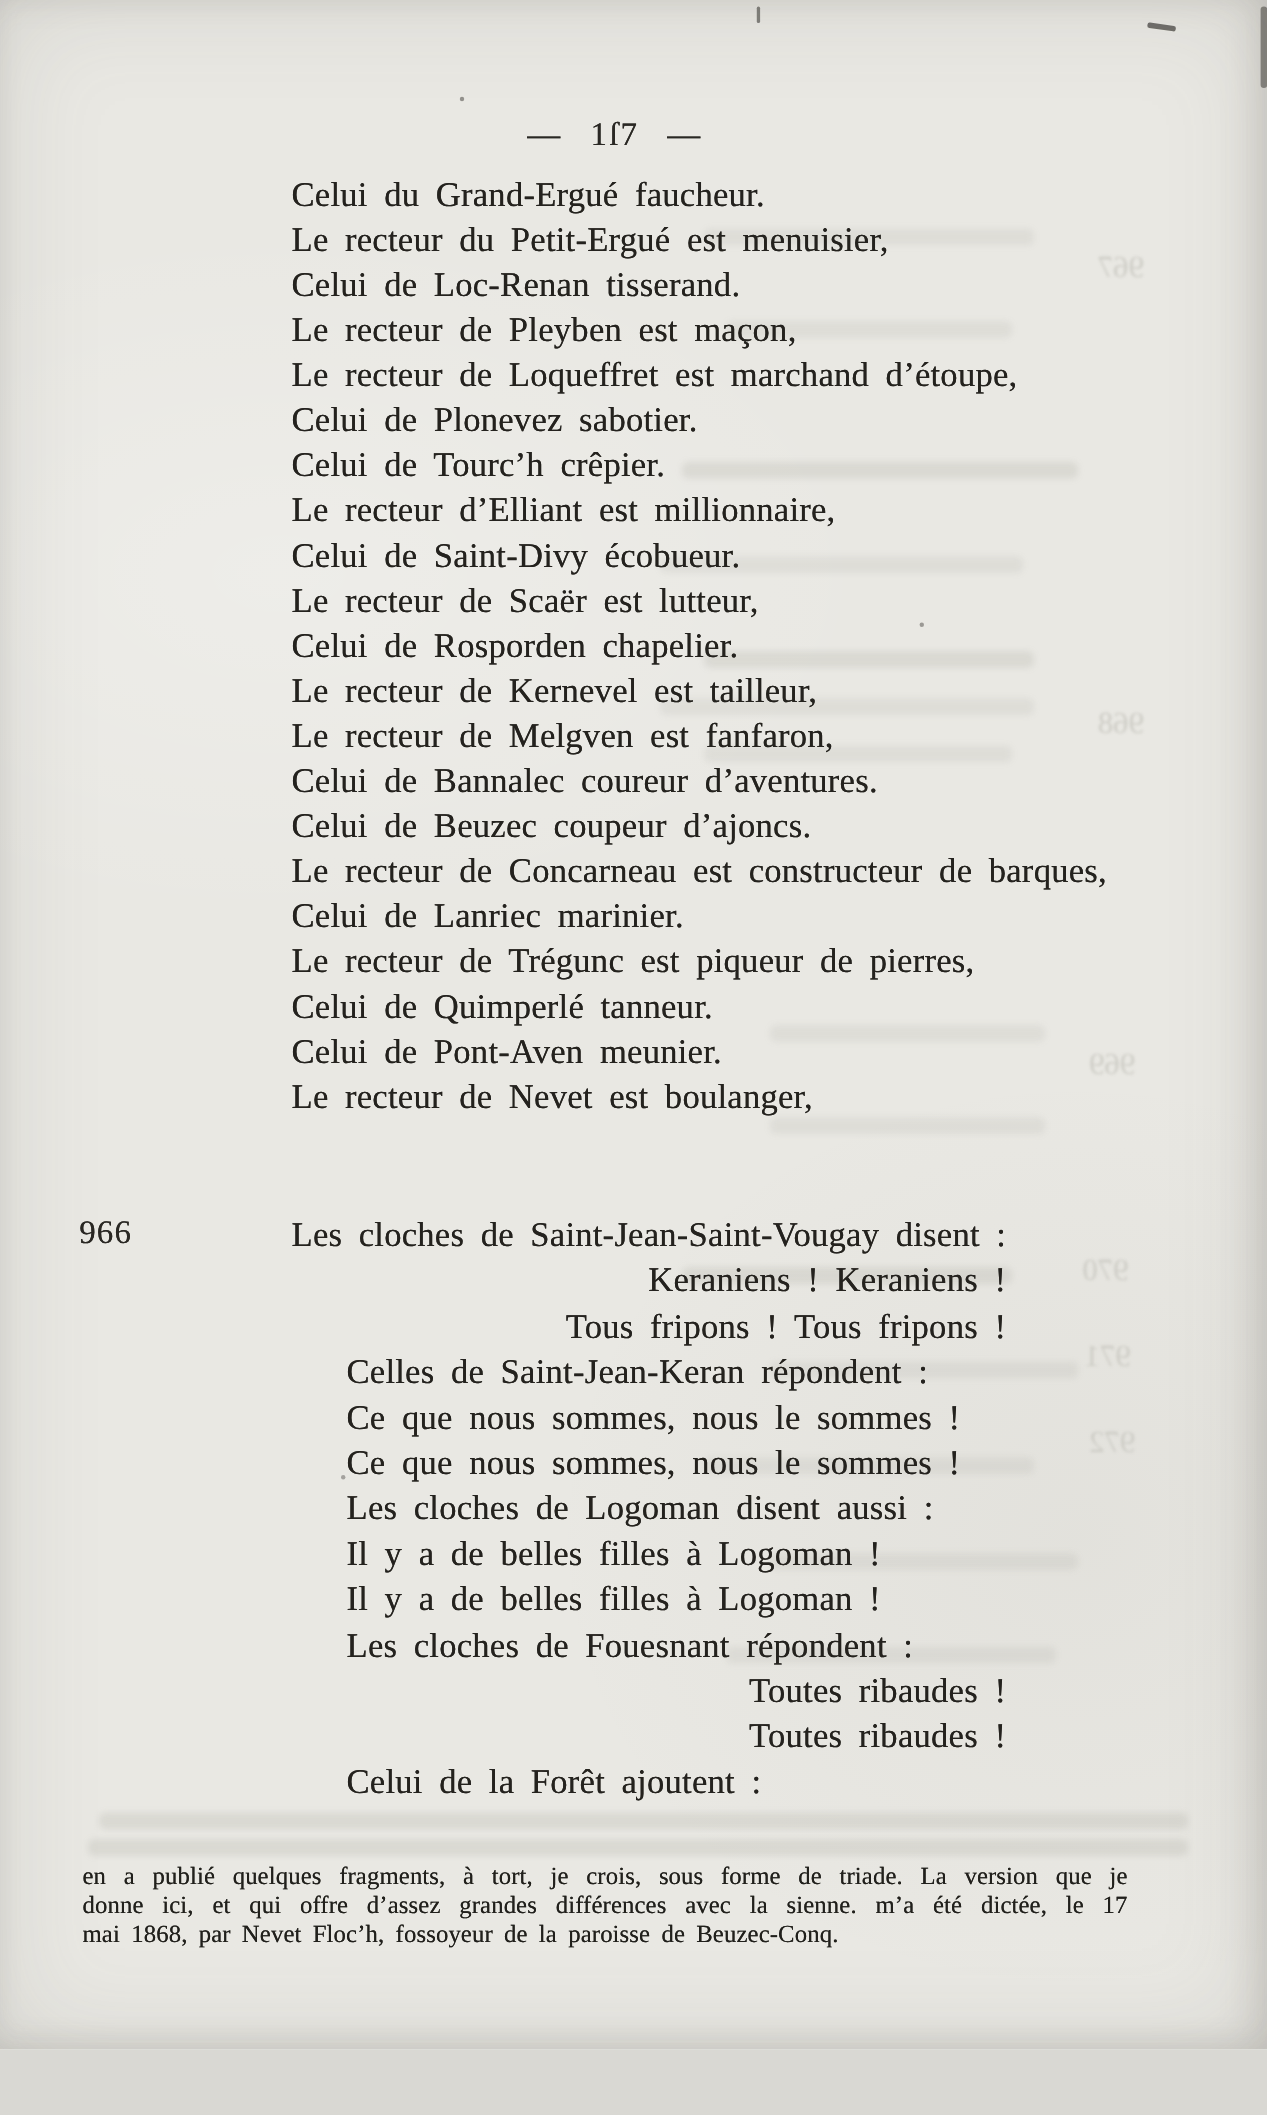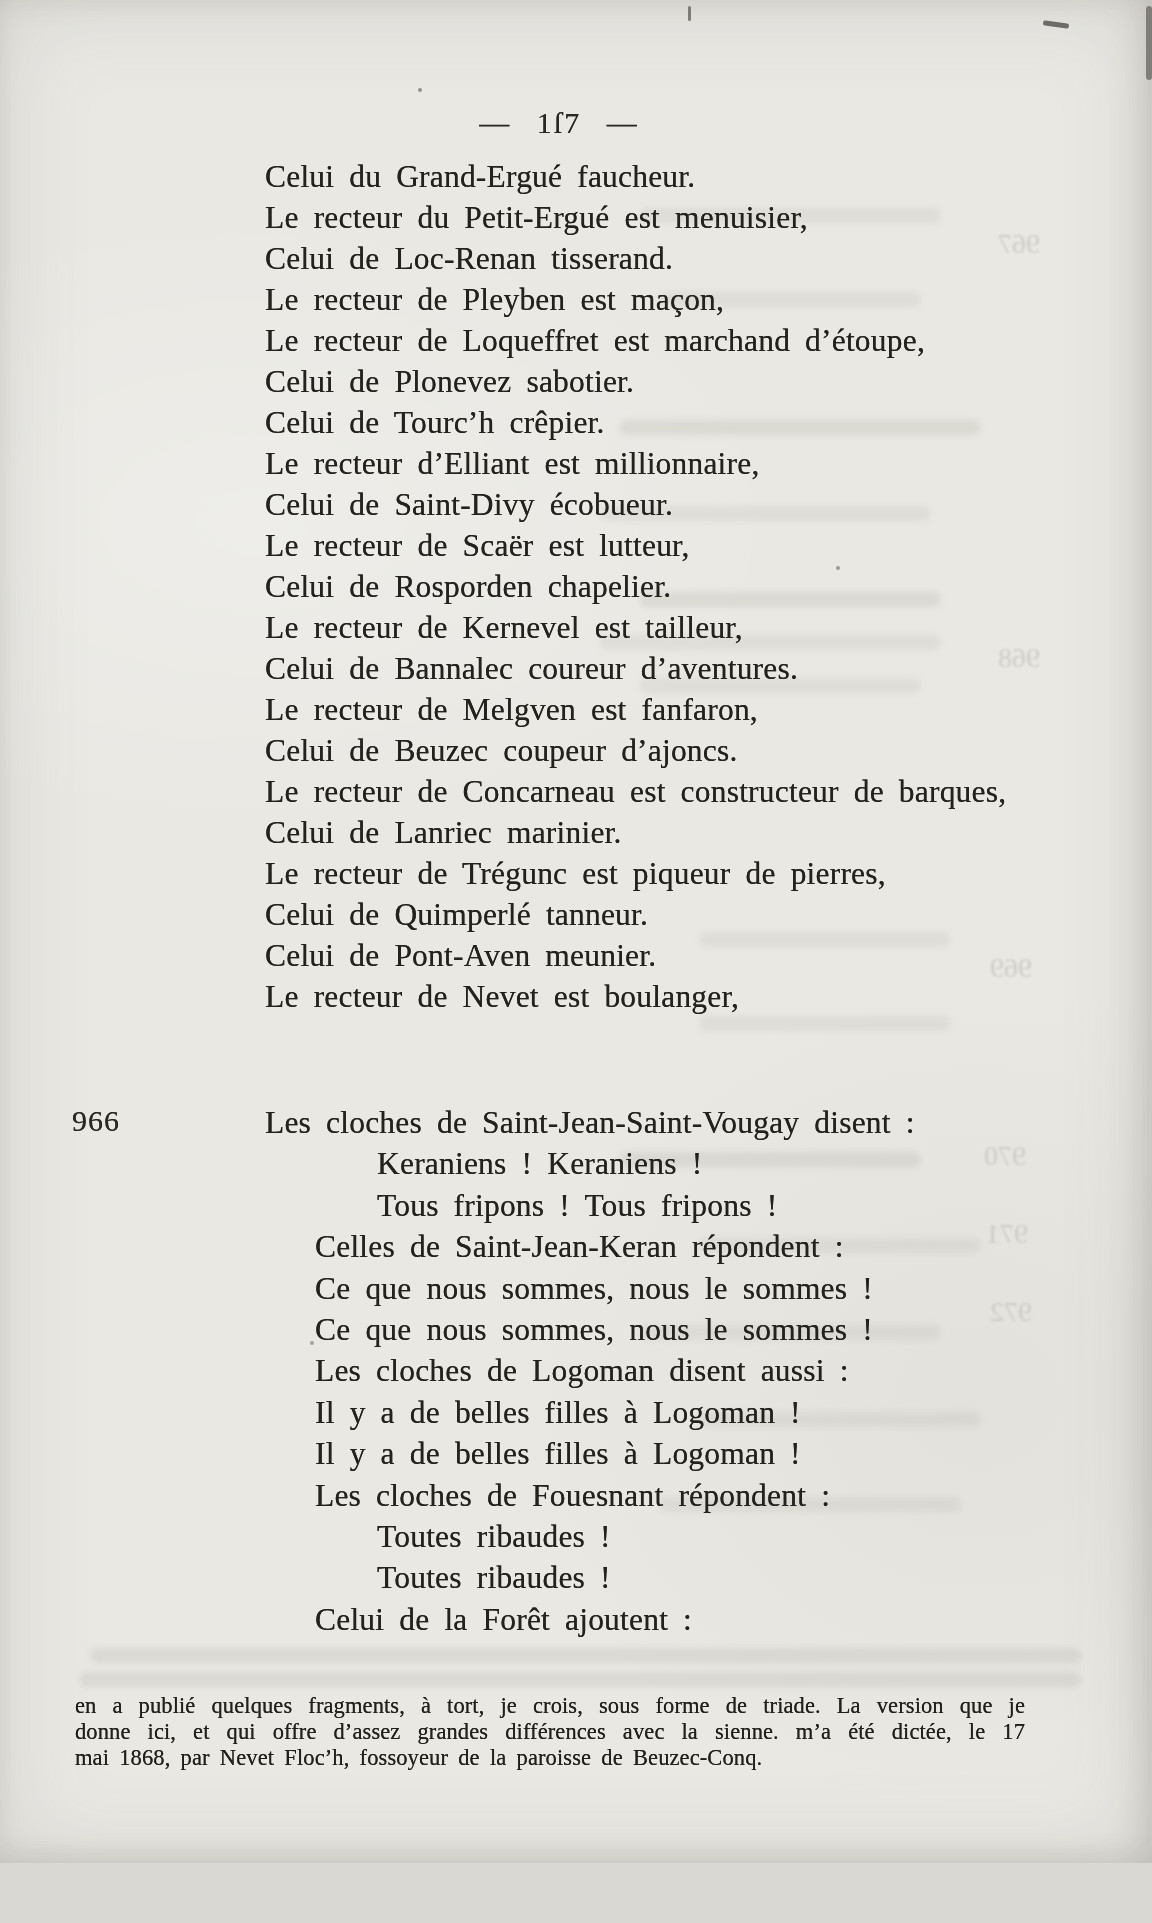--- a/index.html
+++ b/index.html
@@ -24,21 +24,21 @@
     font-size:31.5px;line-height:41px;word-spacing:.22em;letter-spacing:.2px;white-space:nowrap;
   }
   .verse2{
     position:absolute;left:265px;top:1102px;
     font-size:31.5px;line-height:41.4px;word-spacing:.22em;letter-spacing:.2px;white-space:nowrap;
   }
   .margin-num{
     position:absolute;left:72px;top:1104px;font-size:30px;letter-spacing:1px;color:#2a2824;
   }
   .ind1{margin-left:50px;}
-  .ind2{margin-left:112px;}
+  .ind2{margin-left:67px;text-align:right;}
   .footnote{
     position:absolute;left:75px;top:1693px;width:950px;
     font-size:22.5px;line-height:26px;word-spacing:.2em;letter-spacing:.1px;color:#21201c;
   }
   .footnote .fline:not(:last-child){text-align:justify;text-align-last:justify;}
   
   .gnum{
     position:absolute;font-size:28px;color:#c8c7c0;transform:scaleX(-1);
     filter:blur(1.3px);opacity:.85;user-select:none;
   }
@@ -101,22 +101,22 @@
       <div class="line idx2">Celui de Loc-Renan tisserand.</div>
       <div class="line idx3">Le recteur de Pleyben est maçon,</div>
       <div class="line idx5">Le recteur de Loqueffret est marchand d’étoupe,</div>
       <div class="line idx6">Celui de Plonevez sabotier.</div>
       <div class="line idx8">Celui de Tourc’h crêpier.</div>
       <div class="line idx9">Le recteur d’Elliant est millionnaire,</div>
       <div class="line idx10">Celui de Saint-Divy écobueur.</div>
       <div class="line idx11">Le recteur de Scaër est lutteur,</div>
       <div class="line idx12">Celui de Rosporden chapelier.</div>
       <div class="line idx13">Le recteur de Kernevel est tailleur,</div>
+      <div class="line idx15">Le recteur de Melgven est fanfaron,</div>
       <div class="line idx14">Celui de Bannalec coureur d’aventures.</div>
-      <div class="line idx15">Le recteur de Melgven est fanfaron,</div>
       <div class="line idx16">Celui de Beuzec coupeur d’ajoncs.</div>
       <div class="line idx17">Le recteur de Concarneau est constructeur de barques,</div>
       <div class="line idx18">Celui de Lanriec marinier.</div>
       <div class="line idx19">Le recteur de Trégunc est piqueur de pierres,</div>
       <div class="line idx20">Celui de Quimperlé tanneur.</div>
       <div class="line idx22">Celui de Pont-Aven meunier.</div>
       <div class="line idx21">Le recteur de Nevet est boulanger,</div>
     </div>
 
   <div class="margin-num ink">966</div>

